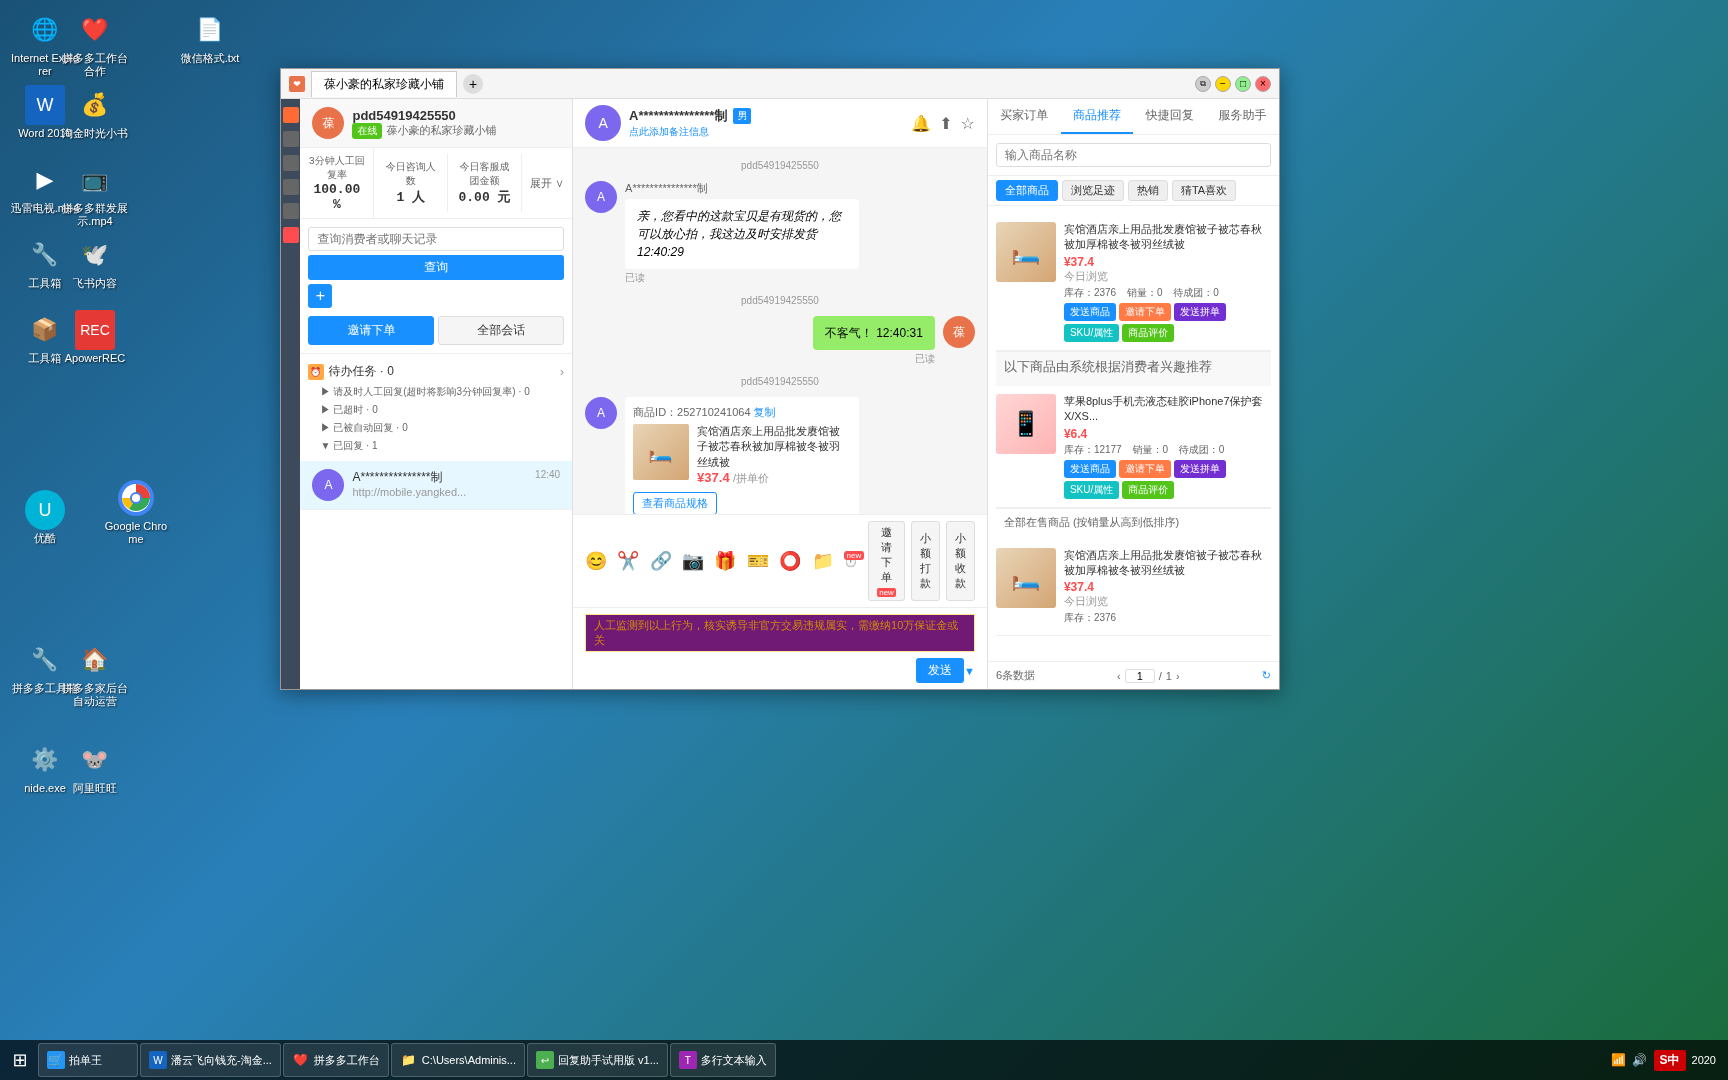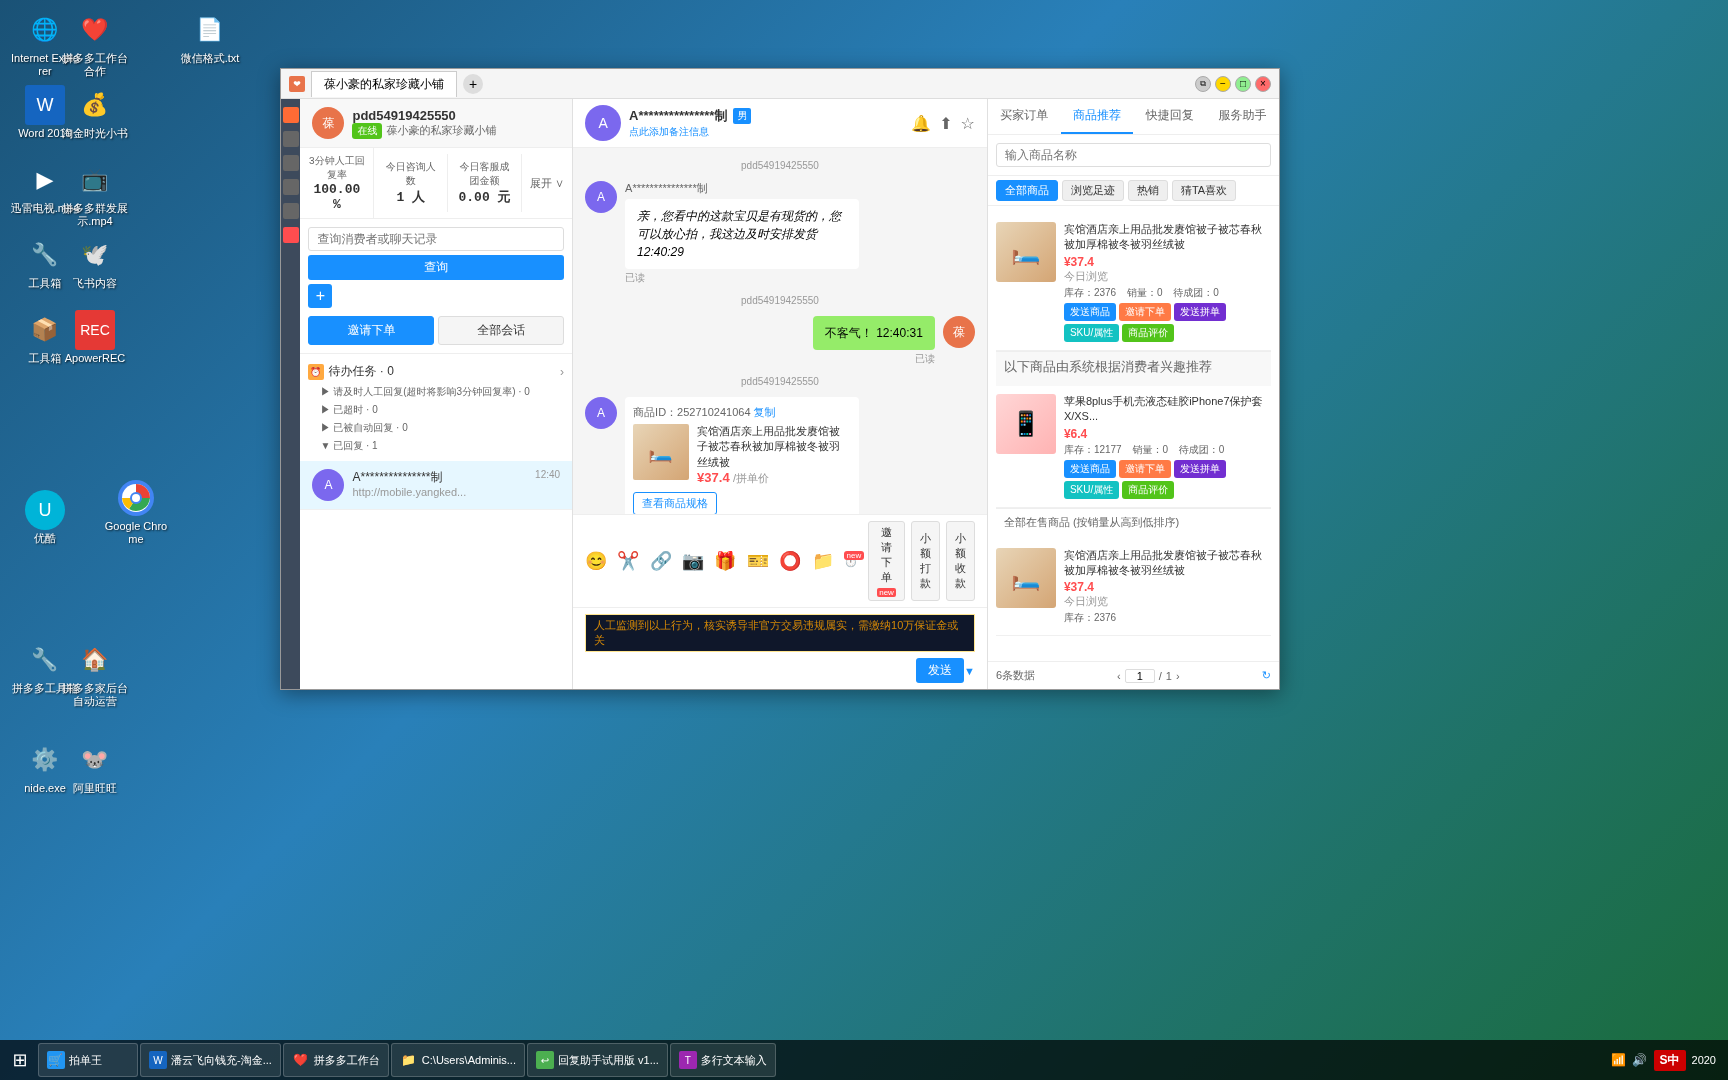--- a/index.html
+++ b/index.html
@@ -484,21 +484,21 @@
 
     
     .chat-input-area {
       background: #fff;
       border-top: 1px solid #eee;
       padding: 6px 12px;
       min-height: 80px;
       position: relative;
     }
     .warning-bar {
-      background: #0f172a;
+      background: #701a75;
       border: 1px solid #ffe58f;
       padding: 3px 8px;
       font-size: 11px;
       color: #d48806;
       display: flex;
       align-items: center;
       justify-content: space-between;
       margin-bottom: 6px;
     }
     .send-area { display: flex; align-items: center; justify-content: flex-end; }

